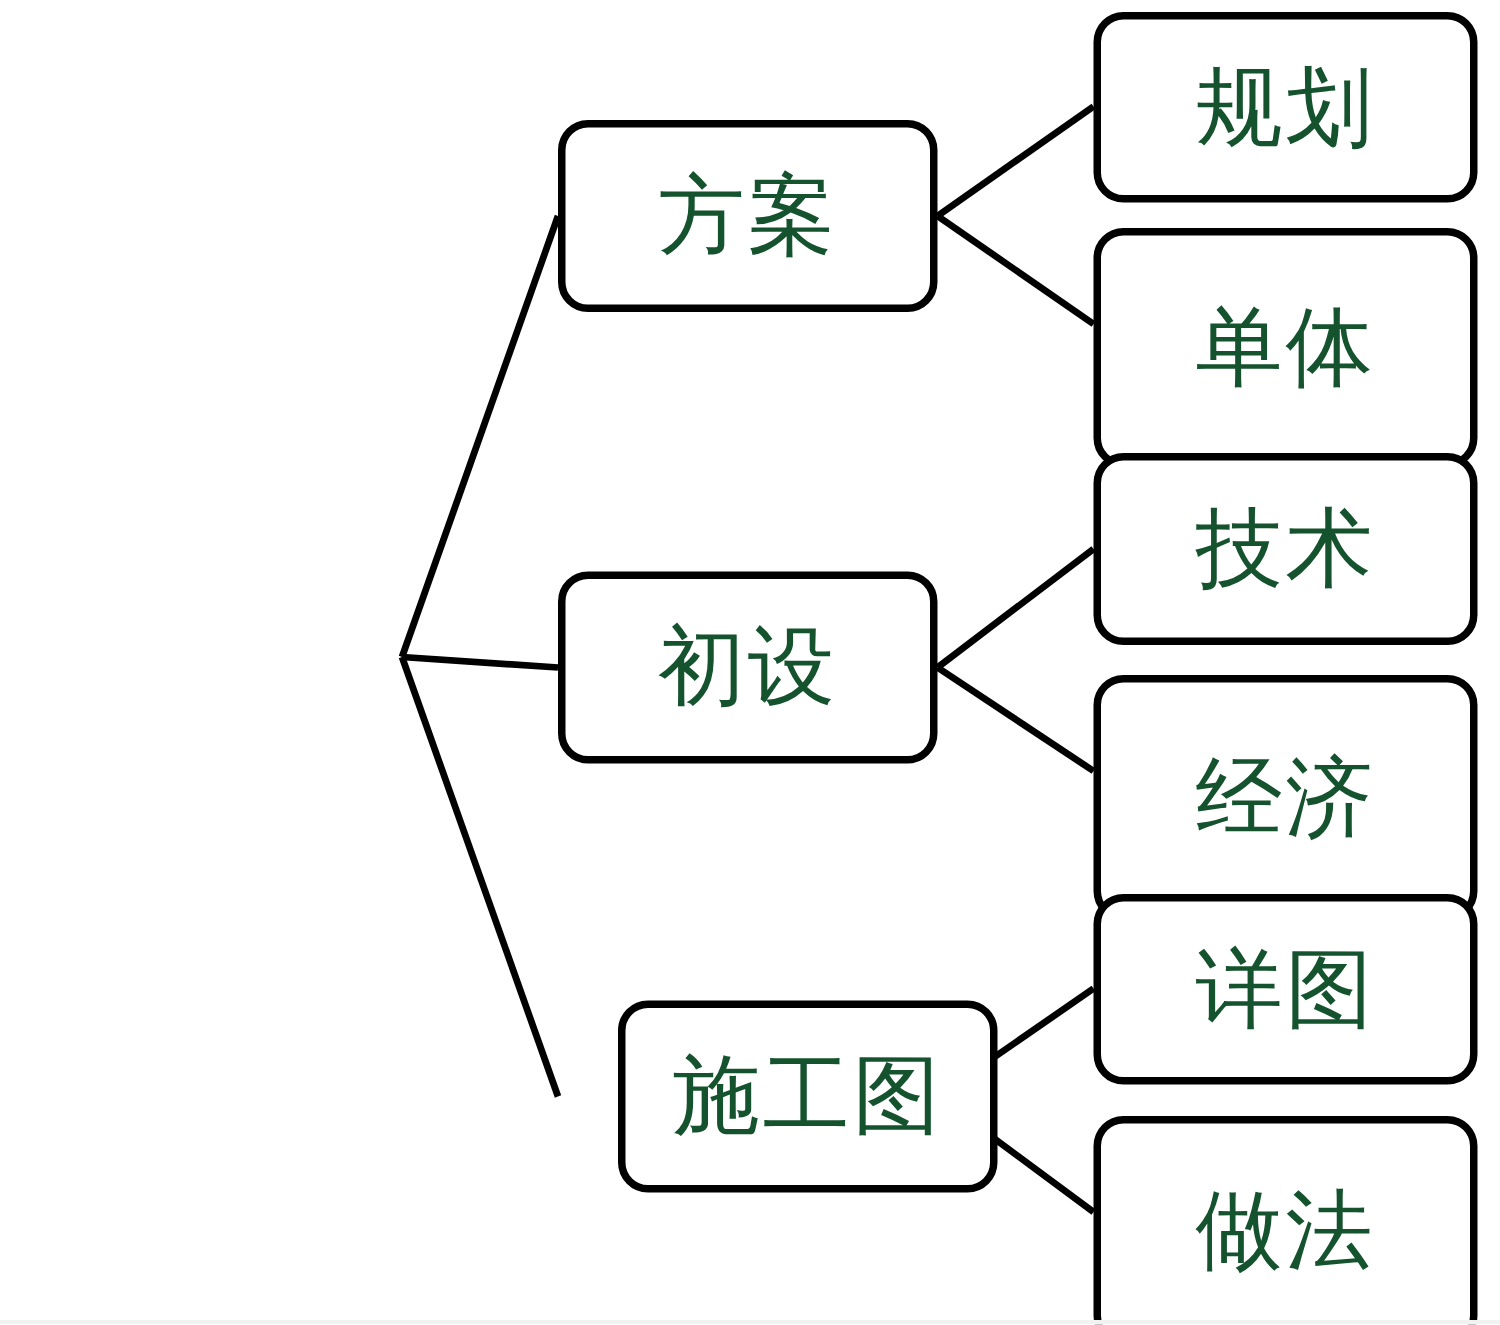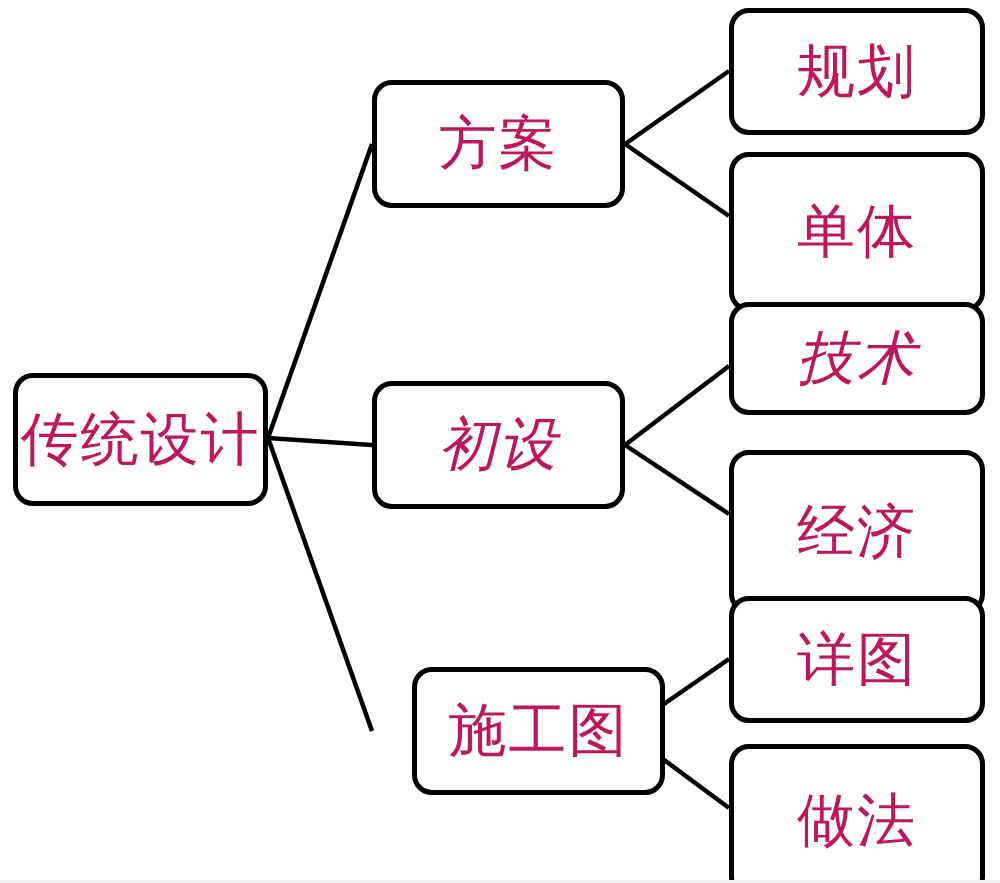--- a/index.html
+++ b/index.html
@@ -26,40 +26,40 @@
   .edges-layer line {
     stroke: #000000;
     stroke-width: 4.5;
   }
   .node {
     position: absolute;
     box-sizing: border-box;
     border: 5px solid #000000;
     border-radius: 20px;
     background: #ffffff;
-    color: #be185d;
+    color: #14532d;
     display: flex;
     align-items: center;
     justify-content: center;
     font-size: 58px;
     line-height: 1;
     letter-spacing: 2px;
     z-index: 1;
     white-space: nowrap;
   }
   
   .n-root  { left: 13px;  top: 373px; width: 255px; height: 133px; }
   
   .n-mid1  { left: 372px; top: 80px;  width: 253px; height: 128px; text-align: center; }
-  .n-mid2  { left: 372px; top: 381px; width: 253px; height: 128px; font-style: italic; }
+  .n-mid2  { left: 372px; top: 381px; width: 253px; height: 128px; }
   .n-mid3  { left: 372px; top: 667px; width: 253px; height: 128px; margin-left: 40px; }
   
   .n-leaf1 { left: 729px; top: 8px;   width: 256px; height: 127px; }
   .n-leaf2 { left: 729px; top: 152px; width: 256px; height: 160px; }
-  .n-leaf3 { left: 729px; top: 302px; width: 256px; height: 113px; font-style: italic; }
+  .n-leaf3 { left: 729px; top: 302px; width: 256px; height: 128px; }
   .n-leaf4 { left: 729px; top: 450px; width: 256px; height: 164px; }
   .n-leaf5 { left: 729px; top: 596px; width: 256px; height: 127px; }
   .n-leaf6 { left: 729px; top: 744px; width: 256px; height: 153px; }
   .bottom-edge {
     position: absolute;
     left: 0;
     bottom: 0;
     width: 100%;
     height: 3px;
     background: #f2f2f2;
@@ -76,21 +76,20 @@
     <line x1="268" y1="438" x2="372" y2="445"></line>
     <line x1="268" y1="438" x2="372" y2="731"></line>
     <line x1="625" y1="144" x2="729" y2="71"></line>
     <line x1="625" y1="144" x2="729" y2="216"></line>
     <line x1="625" y1="445" x2="729" y2="366"></line>
     <line x1="625" y1="445" x2="729" y2="514"></line>
     <line x1="625" y1="731" x2="729" y2="659"></line>
     <line x1="625" y1="731" x2="729" y2="808"></line>
   </svg>
 
-  <div class="node n-root">传统设计</div>
 
   <div class="node n-mid1">方案</div>
   <div class="node n-mid2">初设</div>
   <div class="node n-mid3">施工图</div>
 
   <div class="node n-leaf1">规划</div>
   <div class="node n-leaf2">单体</div>
   <div class="node n-leaf3">技术</div>
   <div class="node n-leaf4">经济</div>
   <div class="node n-leaf5">详图</div>

